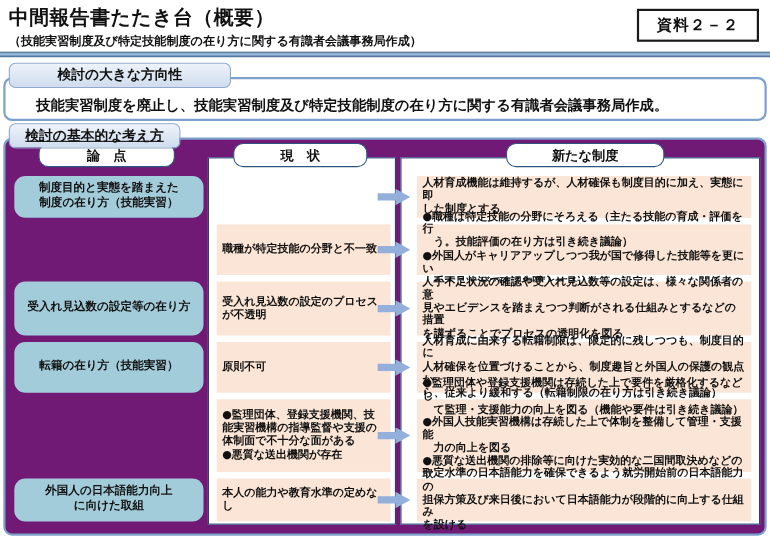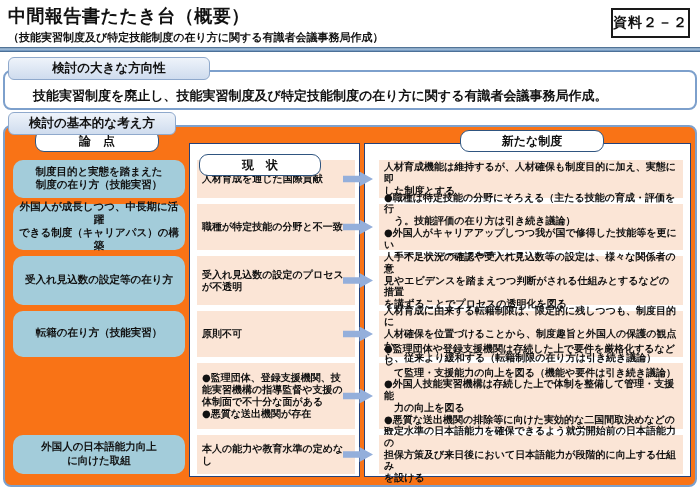--- a/index.html
+++ b/index.html
@@ -4,48 +4,48 @@
 <style>
   * { margin:0; padding:0; box-sizing:border-box; }
   html,body { width:700px; height:491px; background:#fff; overflow:hidden;
     font-family:"DejaVu Sans","Liberation Sans",sans-serif; color:#111; }
   .stage { position:relative; width:700px; height:491px; background:#fff; }
 
   
   .title { position:absolute; left:8px; top:4px; font-size:18px; font-weight:bold; letter-spacing:.5px; }
   .subtitle { position:absolute; left:8px; top:30px; font-size:11px; font-weight:600; }
   .doc-box { position:absolute; right:10px; top:8px; border:2px solid #1a1a1a; background:#fff;
-    padding:4px 0; font-size:14px; font-weight:600; letter-spacing:1px; }
+    padding:4px 16px; font-size:14px; font-weight:600; letter-spacing:1px; }
   .sep-bar { position:absolute; left:0; right:0; top:47px; height:5px;
     background:linear-gradient(180deg,#35597f 0%,#a9c4de 40%,#6e94bd 75%,#35597f 100%); }
 
   
   .tab { position:absolute; height:23px; border:1.5px solid #8fa9cc; border-radius:6px;
     background:linear-gradient(180deg,#eef3fa 0%,#cfdcee 100%);
     display:flex; align-items:center; justify-content:center;
     font-size:12.5px; font-weight:bold; z-index:6; }
   .tab-1 { left:8px; top:57px; width:202px; }
-  .tab-2 { left:8px; top:112px; width:168px; }
+  .tab-2 { left:8px; top:112px; width:156px;text-decoration:underline; }
 
   
   .dir-box { position:absolute; left:3px; top:70px; width:694px; height:40px;
     border:2px solid #7da0cc; border-radius:8px; background:#fff; }
   .dir-text { position:absolute; left:28px; top:15px; font-size:13px; font-weight:bold; }
 
   
   .panel { position:absolute; left:3px; top:125px; width:694px; height:362px;
-    border:2px solid #7da0cc; border-radius:8px; background:#f97316; }
+    border:2px solid #7da0cc; border-radius:8px; background:#701a75; }
   .col-box { position:absolute; top:16px; bottom:8px; border:1.5px solid #24427a; background:#fff; z-index:1; }
   .col-box.cur { left:184px; width:171px; }
   .col-box.new { left:359px; right:4px; }
   .col-label { position:absolute; top:3px; height:22px; border:1.5px solid #2f5580; border-radius:9px;
     background:#fff; display:flex; align-items:center; justify-content:center;
     font-size:12px; font-weight:bold; z-index:5; }
   .lbl-issue { left:30px;  width:124px; }
-  .lbl-cur   { left:194px; width:122px;margin-top:24px; }
+  .lbl-cur   { left:207px; width:122px; }
   .lbl-new   { left:455px; width:144px;text-align:center; }
 
   .tbl { position:absolute; left:8px; right:6px; top:30px; height:320px;
     display:grid; grid-template-columns:172px 12px 158px 16px 1fr;
     grid-template-rows:44px 52px 55px 52px 72px 45px; z-index:2; }
   .c-issue { grid-column:1; background:#a3ccda; border-radius:10px; margin:3px 0;
     display:flex; align-items:center; justify-content:center; text-align:center;
     font-size:10.5px; font-weight:bold; line-height:1.25; white-space:pre-line; padding:2px 4px;font-family:Liberation Mono, monospace; }
   .c-cur { grid-column:3; background:#fbe5d6; margin:3px 0;
     display:flex; align-items:center; text-align:left;
@@ -80,27 +80,24 @@
     <div class="col-box new"></div>
 
     <div class="col-label lbl-issue">論　点</div>
     <div class="col-label lbl-cur">現　状</div>
     <div class="col-label lbl-new">新たな制度</div>
 
     <div class="tbl">
 
       <div class="c-issue r1">制度目的と実態を踏まえた
 制度の在り方（技能実習）</div>
-      <div class="c-cur r1">人材育成を通じた国際貢献</div>
       <div class="arrow r1"></div>
       <div class="c-new r1">人材育成機能は維持するが、人材確保も制度目的に加え、実態に即
 した制度とする</div>
 
-      <div class="c-issue r2">外国人が成長しつつ、中長期に活躍
-できる制度（キャリアパス）の構築</div>
       <div class="c-cur r2">職種が特定技能の分野と不一致</div>
       <div class="arrow r2"></div>
       <div class="c-new r2">●職種は特定技能の分野にそろえる（主たる技能の育成・評価を行
 　う。技能評価の在り方は引き続き議論）
 ●外国人がキャリアアップしつつ我が国で修得した技能等を更にい
 　かすことができる制度とする</div>
 
       <div class="c-issue r3">受入れ見込数の設定等の在り方</div>
       <div class="c-cur r3">受入れ見込数の設定のプロセス
 が不透明</div>

